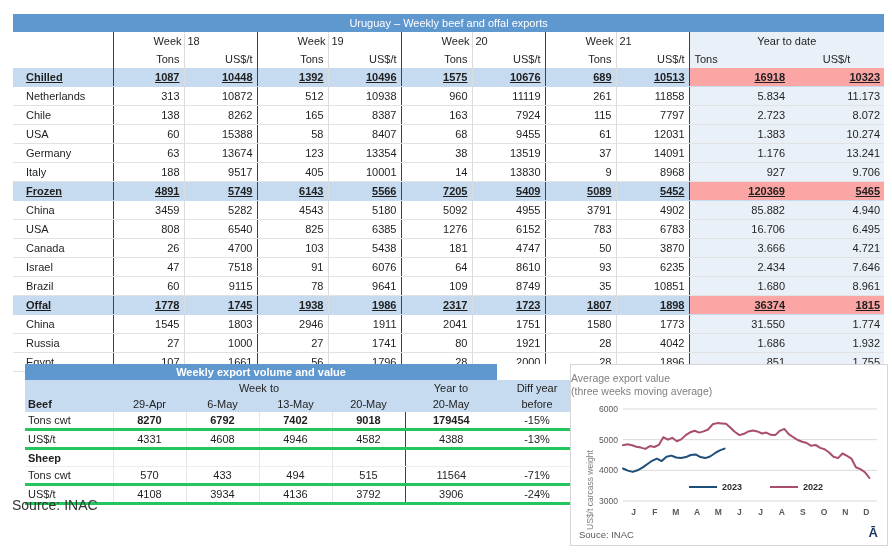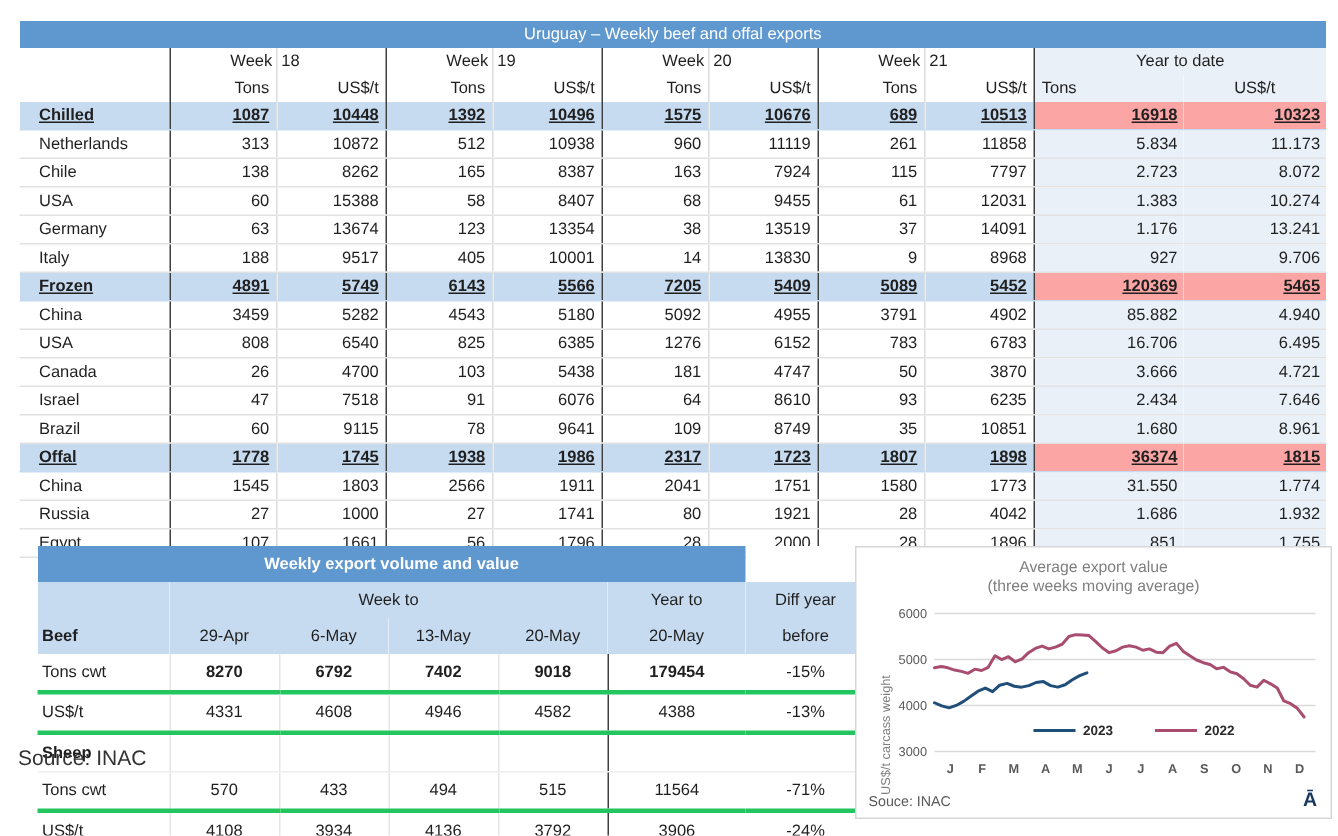--- a/index.html
+++ b/index.html
@@ -25,38 +25,38 @@
   .main .ytd-h{text-align:center;}
   .main .tons-left{text-align:left;padding-left:5px;}
   .main .usd-c{text-align:center;}
   .main .gb{border-left:1px solid #404040;}
   .main .lg{border-left:1px solid #dcdcdc;}
   .main tbody td{border-bottom:1px solid #e2e2e2;}
   .main tr.section td{background:#c7dbf0;font-weight:bold;border-bottom:1px solid #c7dbf0;text-decoration:underline;}
   .main tr.section td.ytd{background:#fca5a5;margin-top:9px;}
   
   .wk{position:absolute;left:25px;top:364px;width:552px;}
-  .wk th,.wk td{height:24px;text-align:center;padding:0 2px;white-space:nowrap;overflow:hidden;font-size:11px;}
+  .wk th,.wk td{height:16px;text-align:center;padding:0 2px;white-space:nowrap;overflow:hidden;font-size:11px;}
   .wk .lbl{text-align:left;padding-left:3px;font-weight:normal;}
   .wk .hdr1 th,.wk .hdr2 th{background:#c7dbf0;font-weight:normal;}
   .wk .hdr1 .nofill,.wk .titlerow .nofill{background:#ffffff;}
   .wk .hdr2 .sec{font-weight:bold;}
   .wk tbody td{border-bottom:3px solid #22c55e;}
   .wk tbody .lg{border-left:1px solid #e6e6e6;}
   .wk .db{border-left:1px solid #404040;}
   .wk tr.section td{border-bottom:1px solid #eeeeee;}
   .wk tr.section .lbl{font-weight:bold;}
   .wk tr.boldvals .v{font-weight:bold;}
   .tbl-source{position:absolute;left:12px;top:497px;font-size:14px;color:#333;}
   
   .chartbox{
     position:absolute;left:570px;top:364px;width:318px;height:182px;
     border:1px solid #d6d6d6;background:#ffffff;box-sizing:border-box;
   }
-  .chart-title,.chart-sub{color:#7f7f7f;font-size:10.5px;text-align:center;line-height:13px;}
+  .chart-title,.chart-sub{color:#7f7f7f;font-size:10.5px;text-align:left;line-height:13px;}
   .chart-title{margin-top:7px;}
   .chart-body{position:relative;margin-top:1px;}
   .ylab{
     position:absolute;left:-31px;top:96px;width:120px;color:#7f7f7f;font-size:8.5px;
     transform:rotate(-90deg);transform-origin:50px 50%;text-align:center;pointer-events:none;
   }
   .chart-svg-wrap{margin-left:16px;}
   .legend{
     position:absolute;left:118px;top:117px;display:flex;gap:28px;align-items:center;
     font-size:9px;font-weight:bold;color:#2b2b2b;
@@ -294,21 +294,21 @@
         <td class="num gb">1807</td>
         <td class="num lg">1898</td>
         <td class="num ytd gb">36374</td>
         <td class="num ytd">1815</td>
       </tr>
 
       <tr>
         <td class="lbl">China</td>
         <td class="num gb">1545</td>
         <td class="num lg">1803</td>
-        <td class="num gb">2566</td>
+        <td class="num gb">2946</td>
         <td class="num lg">1911</td>
         <td class="num gb">2041</td>
         <td class="num lg">1751</td>
         <td class="num gb">1580</td>
         <td class="num lg">1773</td>
         <td class="num ytd gb">31.550</td>
         <td class="num ytd">1.774</td>
       </tr>
 
       <tr>

